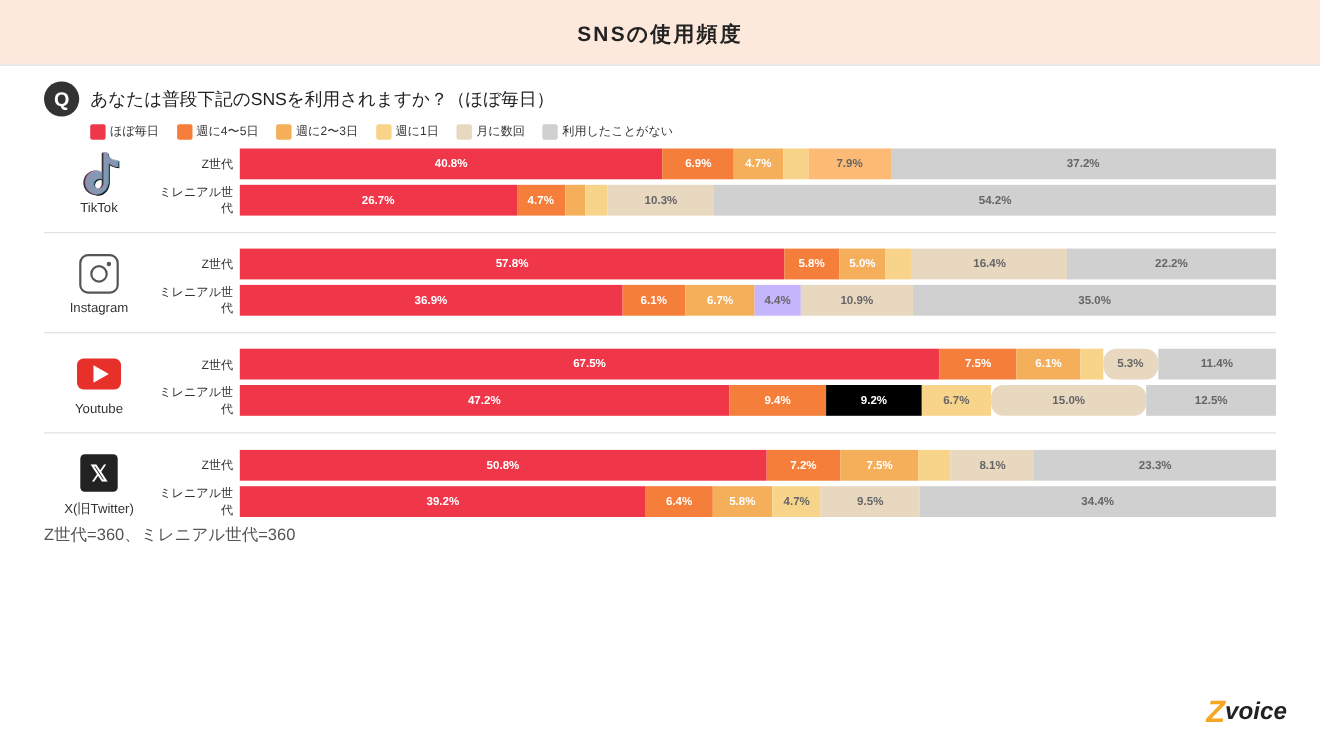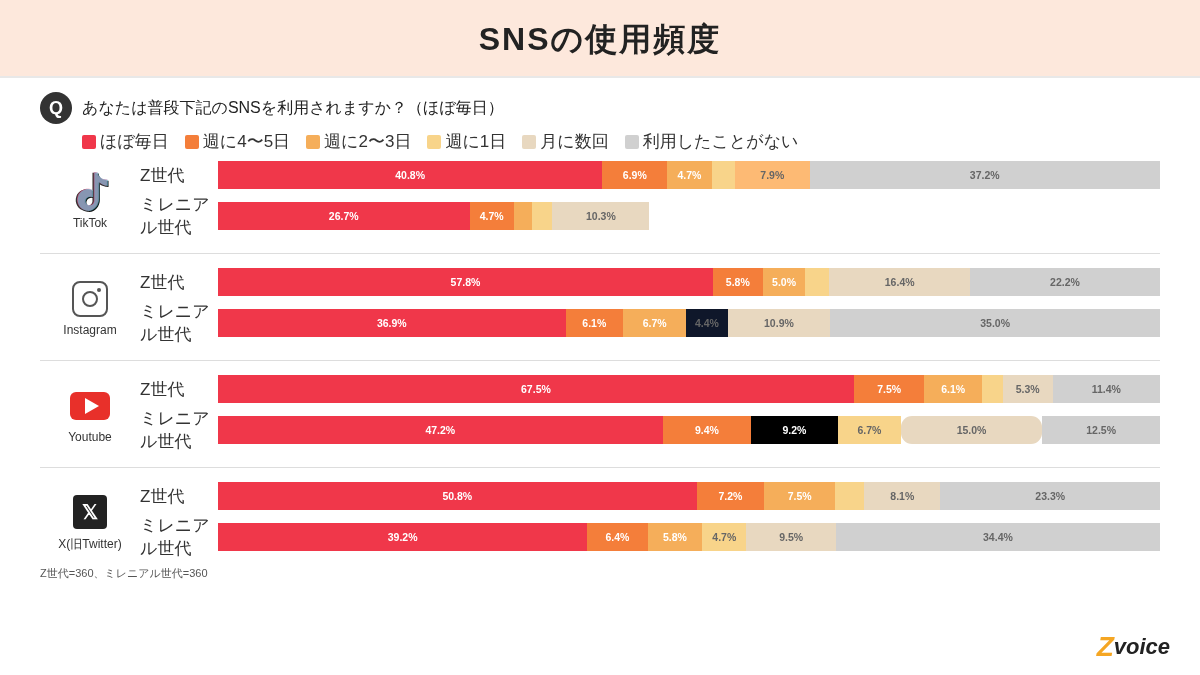--- a/index.html
+++ b/index.html
@@ -16,21 +16,21 @@
       background: #fff;
       position: relative;
     }
     .header {
       background: #fde8dc;
       text-align: center;
       padding: 18px 0 14px;
       border-bottom: 2px solid #e8e8e8;
     }
     .header-title {
-      font-size: 32px;
+      font-size: 19px;
       font-weight: 600;
       color: #222;
       letter-spacing: 2px;
     }
     .content {
       padding: 10px 40px 6px 40px;
     }
     .question-row {
       display: flex;
       align-items: center;
@@ -61,21 +61,21 @@
       align-items: center;
       gap: 16px;
       margin-bottom: 8px;
       margin-left: 42px;
       flex-wrap: wrap;
     }
     .legend-item {
       display: flex;
       align-items: center;
       gap: 4px;
-      font-size: 17px;
+      font-size: 11px;
       color: #333;
     }
     .legend-box {
       width: 14px;
       height: 14px;
       border-radius: 2px;
     }
     .chart-area {
       display: flex;
       flex-direction: column;
@@ -113,23 +113,23 @@
       flex-direction: column;
       gap: 4px;
     }
     .bar-row {
       display: flex;
       align-items: center;
       gap: 6px;
     }
     .generation-label {
       width: 72px;
-      font-size: 17px;
+      font-size: 11px;
       color: #333;
-      text-align: left;
+      text-align: right;
       flex-shrink: 0;
     }
     .bar-container {
       flex: 1;
       height: 28px;
       display: flex;
       align-items: center;
     }
     .bar-segment {
       height: 28px;
@@ -145,21 +145,21 @@
     }
     .bar-segment.light-text {
       color: #666;
     }
     .divider-line {
       height: 1px;
       background: #ddd;
       margin: 4px 0;
     }
     .footer-note {
-      font-size: 11px;
+      font-size: 15px;
       color: #555;
       margin-top: 6px;
       margin-left: 0;
     }
     .zvoice-logo {
       position: absolute;
       bottom: 12px;
       right: 30px;
       display: flex;
       align-items: center;
@@ -307,20 +307,21 @@
               </div>
             </div>
             <div class="bar-row">
               <div class="generation-label">ミレニアル世代</div>
               <div class="bar-container">
                 <div class="bar-segment" style="background: rgb(240, 55, 74); width: 26.7%;">26.7%</div>
                 <div class="bar-segment" style="background: rgb(244, 126, 58); width: 4.7%;">4.7%</div>
                 <div class="bar-segment" style="background: rgb(245, 174, 90); width: 1.9%;"></div>
                 <div class="bar-segment light-text" style="background: rgb(248, 212, 138); width: 2.2%;"></div>
                 <div class="bar-segment light-text" style="background: rgb(232, 216, 192); width: 10.3%;">10.3%</div>
+                <div class="bar-segment light-text" style="background: rgb(208, 208, 208); width: 54.2%;">54.2%</div>
               </div>
             </div>
           </div>
         </div>
         <div class="divider-line"></div>
         <div class="sns-section">
           <div class="sns-icon-col">
             <div class="sns-icon-img">
               <div class="instagram-icon">
                 <div class="instagram-inner-circle"></div>
@@ -340,21 +341,21 @@
                 <div class="bar-segment light-text" style="background: rgb(232, 216, 192); width: 16.4%;">16.4%</div>
                 <div class="bar-segment light-text" style="background: rgb(208, 208, 208); width: 22.2%;">22.2%</div>
               </div>
             </div>
             <div class="bar-row">
               <div class="generation-label">ミレニアル世代</div>
               <div class="bar-container">
                 <div class="bar-segment" style="background: rgb(240, 55, 74); width: 36.9%;">36.9%</div>
                 <div class="bar-segment" style="background: rgb(244, 126, 58); width: 6.1%;">6.1%</div>
                 <div class="bar-segment" style="background: rgb(245, 174, 90); width: 6.7%;">6.7%</div>
-                <div class="bar-segment light-text" style="background: #0f172a; width: 4.4%;">4.4%</div>
+                <div class="bar-segment light-text" style="background: #c4b5fd; width: 4.4%;">4.4%</div>
                 <div class="bar-segment light-text" style="background: rgb(232, 216, 192); width: 10.9%;">10.9%</div>
                 <div class="bar-segment light-text" style="background: rgb(208, 208, 208); width: 35%;">35.0%</div>
               </div>
             </div>
           </div>
         </div>
         <div class="divider-line"></div>
         <div class="sns-section">
           <div class="sns-icon-col">
             <div class="sns-icon-img">
@@ -365,21 +366,21 @@
             <div class="sns-label">Youtube</div>
           </div>
           <div class="bars-col">
             <div class="bar-row">
               <div class="generation-label">Z世代</div>
               <div class="bar-container">
                 <div class="bar-segment" style="background: rgb(240, 55, 74); width: 67.5%;">67.5%</div>
                 <div class="bar-segment" style="background: rgb(244, 126, 58); width: 7.5%;">7.5%</div>
                 <div class="bar-segment" style="background: rgb(245, 174, 90); width: 6.1%;">6.1%</div>
                 <div class="bar-segment light-text" style="background: rgb(248, 212, 138); width: 2.2%;"></div>
-                <div class="bar-segment light-text" style="background: rgb(232, 216, 192); width: 5.3%;">5.3%</div>
+                <div class="bar-segment light-text" style="background: rgb(232, 216, 192); width: 5.3%; border-radius: 12px;">5.3%</div>
                 <div class="bar-segment light-text" style="background: rgb(208, 208, 208); width: 11.4%;">11.4%</div>
               </div>
             </div>
             <div class="bar-row">
               <div class="generation-label">ミレニアル世代</div>
               <div class="bar-container">
                 <div class="bar-segment" style="background: rgb(240, 55, 74); width: 47.2%;">47.2%</div>
                 <div class="bar-segment" style="background: rgb(244, 126, 58); width: 9.4%;">9.4%</div>
                 <div class="bar-segment" style="background: #000000; width: 9.2%;">9.2%</div>
                 <div class="bar-segment light-text" style="background: rgb(248, 212, 138); width: 6.7%;">6.7%</div>

